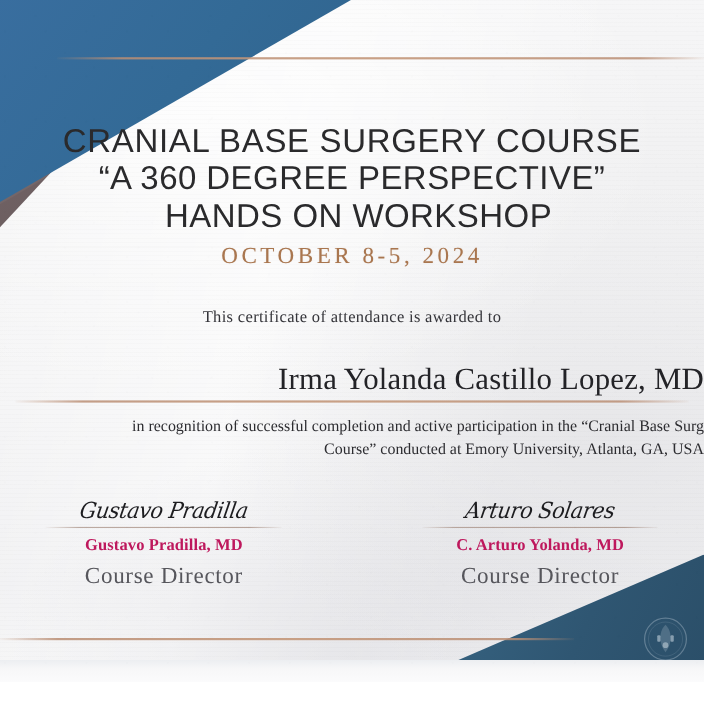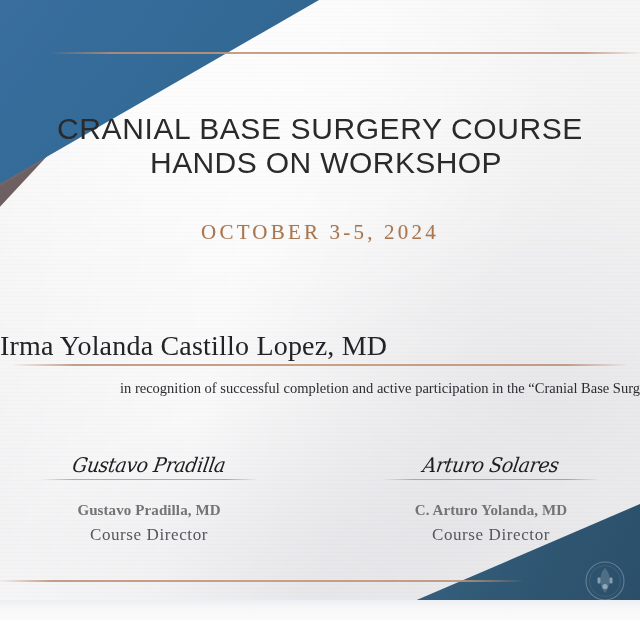--- a/index.html
+++ b/index.html
@@ -157,21 +157,21 @@
     font-family: "Liberation Serif", serif;
     font-size: 15px;
     letter-spacing: 0.3px;
     color: #35353a;
   }
 
   .recipient {
     position: absolute;
     left: 0; right: 0;
     top: 330px;
-    text-align: left;
+    text-align: right;
     font-family: "Liberation Serif", serif;
     font-size: 28px;
     letter-spacing: 0.2px;
     color: #232327;
     white-space: nowrap;
   }
 
   .body-text {
     position: absolute;
     left: 26px; right: 0px;
@@ -218,31 +218,31 @@
     margin: 1px auto 0;
     width: 100%;
     height: 1px;
     background: linear-gradient(90deg,
       rgba(150,120,105,0.05) 0%,
       rgba(150,120,105,0.6) 14%,
       rgba(150,120,105,0.65) 86%,
       rgba(150,120,105,0.05) 100%);
   }
   .sig-name {
-    margin-top: 22px;
+    margin-top: 8px;
     font-family: "Liberation Serif", serif;
     font-weight: 700;
     font-size: 15px;
-    color: #737373;
+    color: #be185d;
     letter-spacing: 0.1px;
   }
   .sig-role {
     margin-top: 6px;
     font-family: "Liberation Serif", serif;
-    font-size: 17px;
+    font-size: 21px;
     color: #56565c;
     letter-spacing: 0.6px;
   }
 
   
   .noise {
     position: absolute;
     inset: 0;
     pointer-events: none;
     opacity: 0.5;
@@ -278,30 +278,33 @@
   </svg>
 
   <div class="rule-copper rule-top"></div>
   <div class="rule-copper rule-name"></div>
   <div class="rule-copper rule-bottom"></div>
 
   <div class="content">
 
     <div class="title-block">
       <div class="title-line l1">CRANIAL BASE SURGERY COURSE</div>
+      <div class="title-line l2">“A 360 DEGREE PERSPECTIVE”</div>
       <div class="title-line l3">HANDS ON WORKSHOP</div>
     </div>
 
-    <div class="date-line">OCTOBER 3-5, 2024</div>
-
+    <div class="date-line">OCTOBER 8-5, 2024</div>
+
+    <div class="awarded-to">This certificate of attendance is awarded to</div>
 
     <div class="recipient">Irma Yolanda Castillo Lopez, MD</div>
 
     <div class="body-text">
       <div class="body-line l1">in recognition of successful completion and active participation in the “Cranial Base Surg</div>
+      <div class="body-line l2">Course” conducted at Emory University, Atlanta, GA, USA</div>
     </div>
 
     <div class="sig-row">
 
       <div class="sig-block">
         <div class="sig-script">Gustavo Pradilla</div>
         <div class="sig-rule"></div>
         <div class="sig-name">Gustavo Pradilla, MD</div>
         <div class="sig-role">Course Director</div>
       </div>

